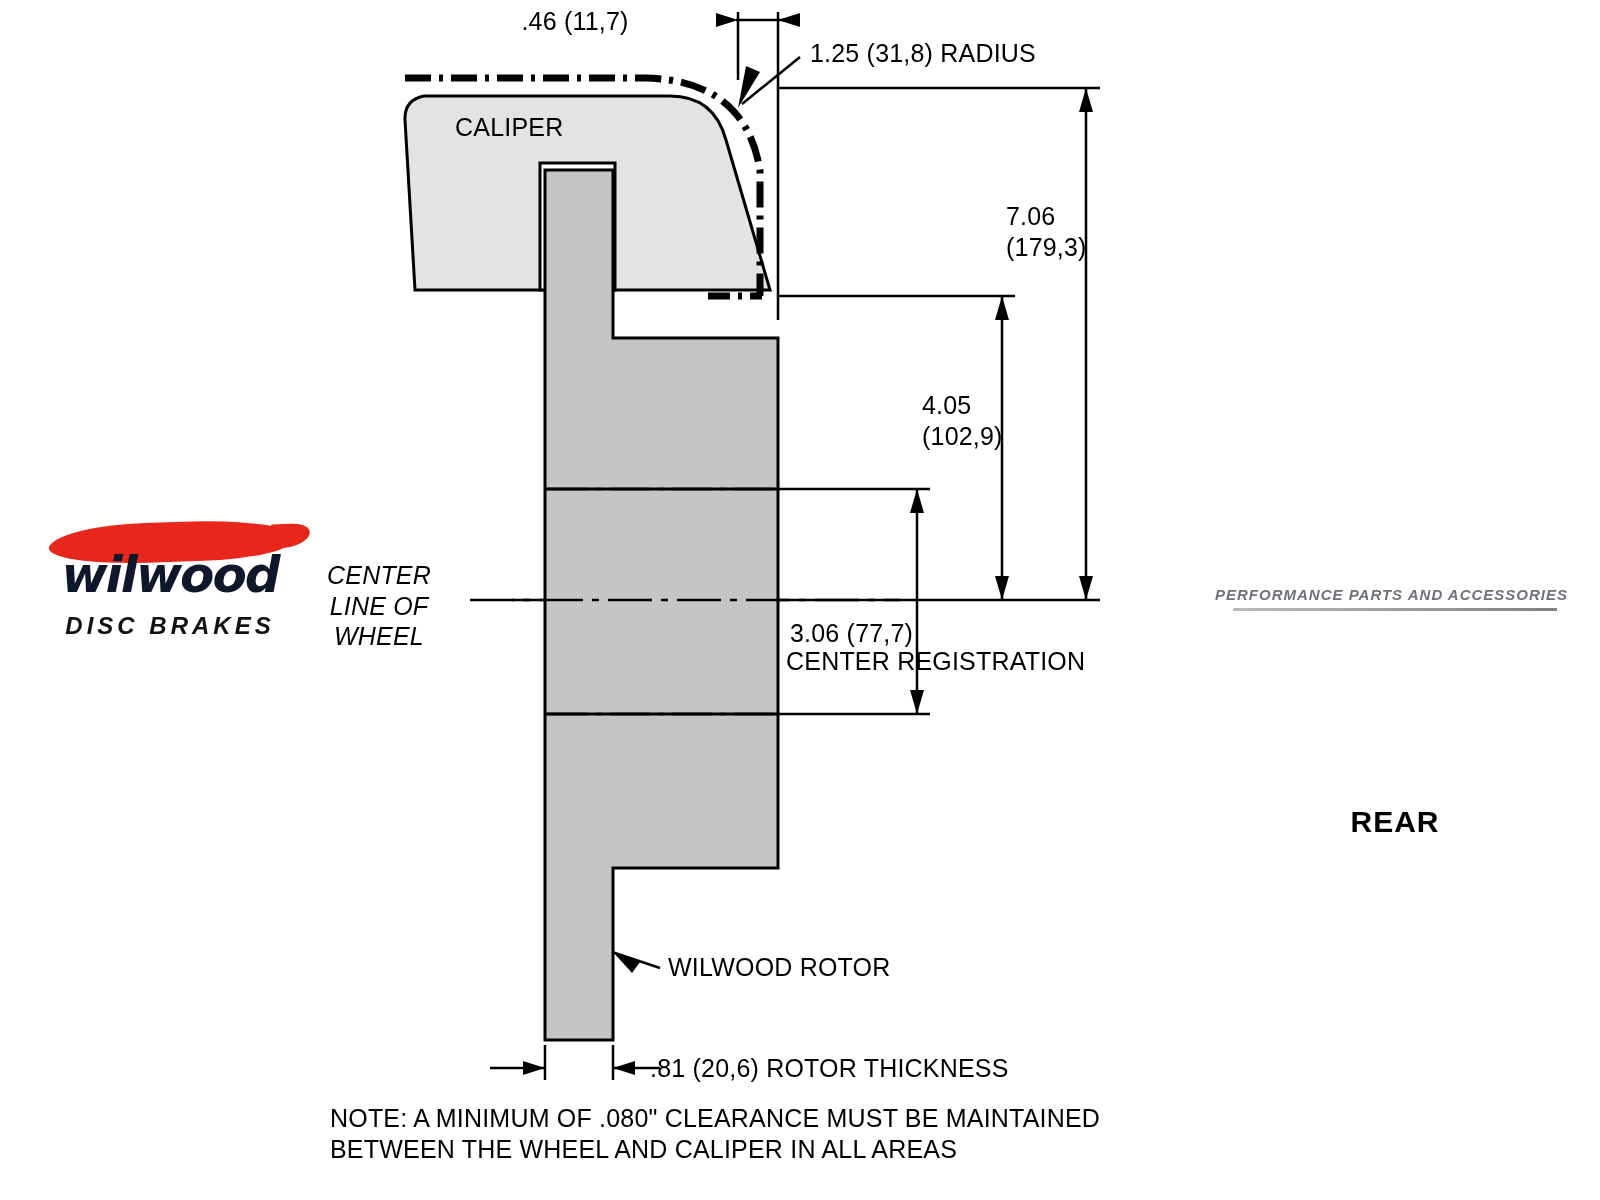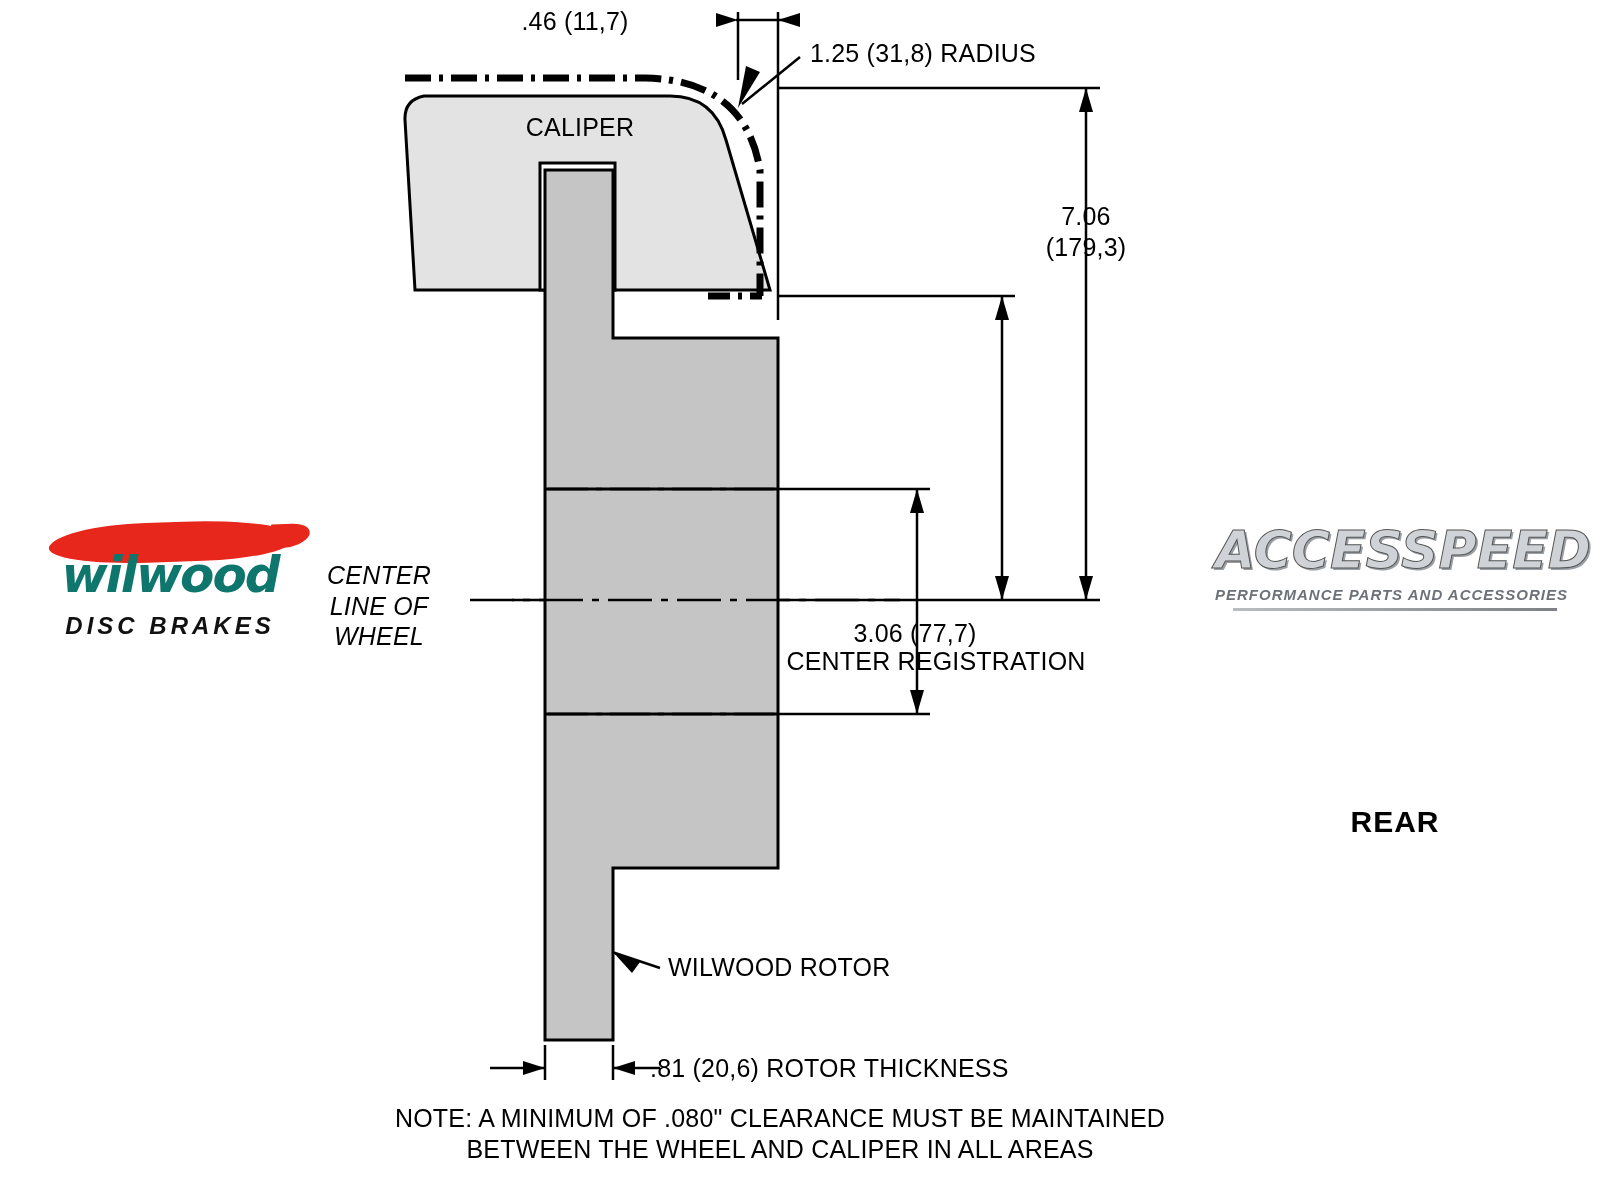--- a/index.html
+++ b/index.html
@@ -23,21 +23,21 @@
   }
   .lbl {
     position: absolute;
     font-family: "Liberation Sans", sans-serif;
     font-size: 25px;
     color: #000;
     white-space: pre;
     line-height: 1.22;
     letter-spacing: 0.2px;
   }
-  .lbl.center { text-align: center; }
+  .lbl.center { }
   .lbl.right { text-align: center; }
 
   
   #wilwood-logo {
     position: absolute;
     left: 20px;
     top: 520px;
     width: 300px;
     height: 130px;
   }
@@ -65,21 +65,21 @@
   .ww-word {
     position: absolute;
     left: 0;
     top: 26px;
     width: 300px;
     font-family: "DejaVu Sans", sans-serif;
     font-weight: bold;
     font-style: italic;
     font-size: 50px;
     letter-spacing: -2px;
-    color: #0f766e;
+    color: #0f172a;
     text-align: center;
   }
   .ww-sub {
     position: absolute;
     left: 0;
     top: 92px;
     width: 300px;
     text-align: center;
     font-family: "Liberation Sans", sans-serif;
     font-weight: bold;
@@ -259,20 +259,22 @@
 
   <div class="lbl right" style="left:440px; top:6px; width:270px;">.46 (11,7)</div>
 
   <div class="lbl" style="left:810px; top:38px;">1.25 (31,8) RADIUS</div>
 
   <div class="lbl center" style="left:455px; top:112px; width:250px;">CALIPER</div>
 
   <div class="lbl center" style="left:1006px; top:165px; width:160px;margin-top:36px;">7.06
 (179,3)</div>
 
+  <div class="lbl center" style="left:922px; top:390px; width:160px;">4.05
+(102,9)</div>
 
   <div class="lbl right" style="left:250px; top:560px; width:258px;font-style:italic;">CENTER
 LINE OF
 WHEEL</div>
 
   <div class="lbl center" style="left:790px; top:618px; width:250px;">3.06 (77,7)</div>
 
   <div class="lbl center" style="left:780px; top:646px; width:300px;padding-left:6px;">CENTER REGISTRATION</div>
 
   <div class="lbl" style="left:668px; top:952px;text-align:right;">WILWOOD ROTOR</div>
@@ -282,20 +284,19 @@
   <div class="lbl center" style="left:330px; top:1103px; width:900px;">NOTE: A MINIMUM OF .080" CLEARANCE MUST BE MAINTAINED
 BETWEEN THE WHEEL AND CALIPER IN ALL AREAS</div>
 
   <div id="wilwood-logo">
     <div class="ww-swoosh"></div>
     <div class="ww-word">wilwood</div>
     <div class="ww-sub">DISC BRAKES</div>
   </div>
 
   <div id="accesspeed-logo">
-    <div class="ap-word">ACCESSPEED</div>
     <div class="ap-rule"></div>
     <div class="ap-sub">PERFORMANCE PARTS AND ACCESSORIES</div>
   </div>
 
   <div id="rear-label">REAR</div>
 
 </div>
 
 </body></html>

